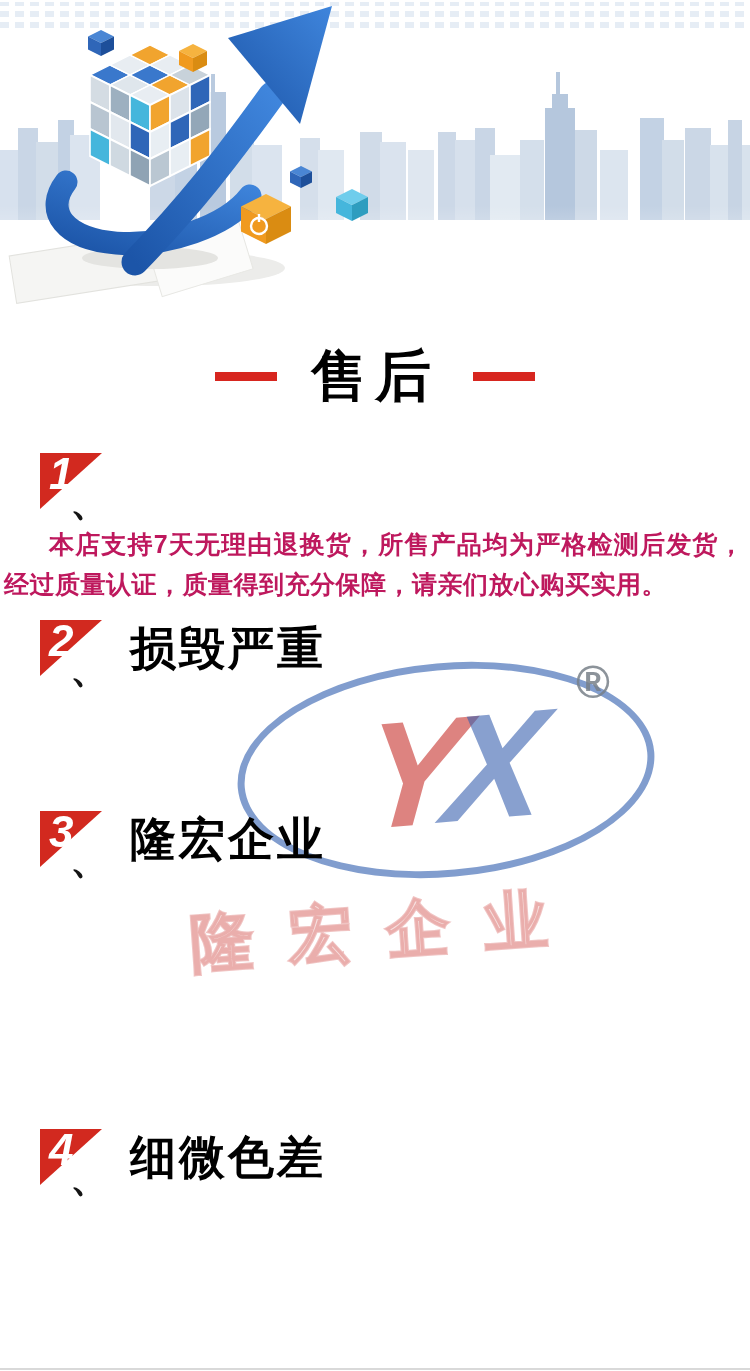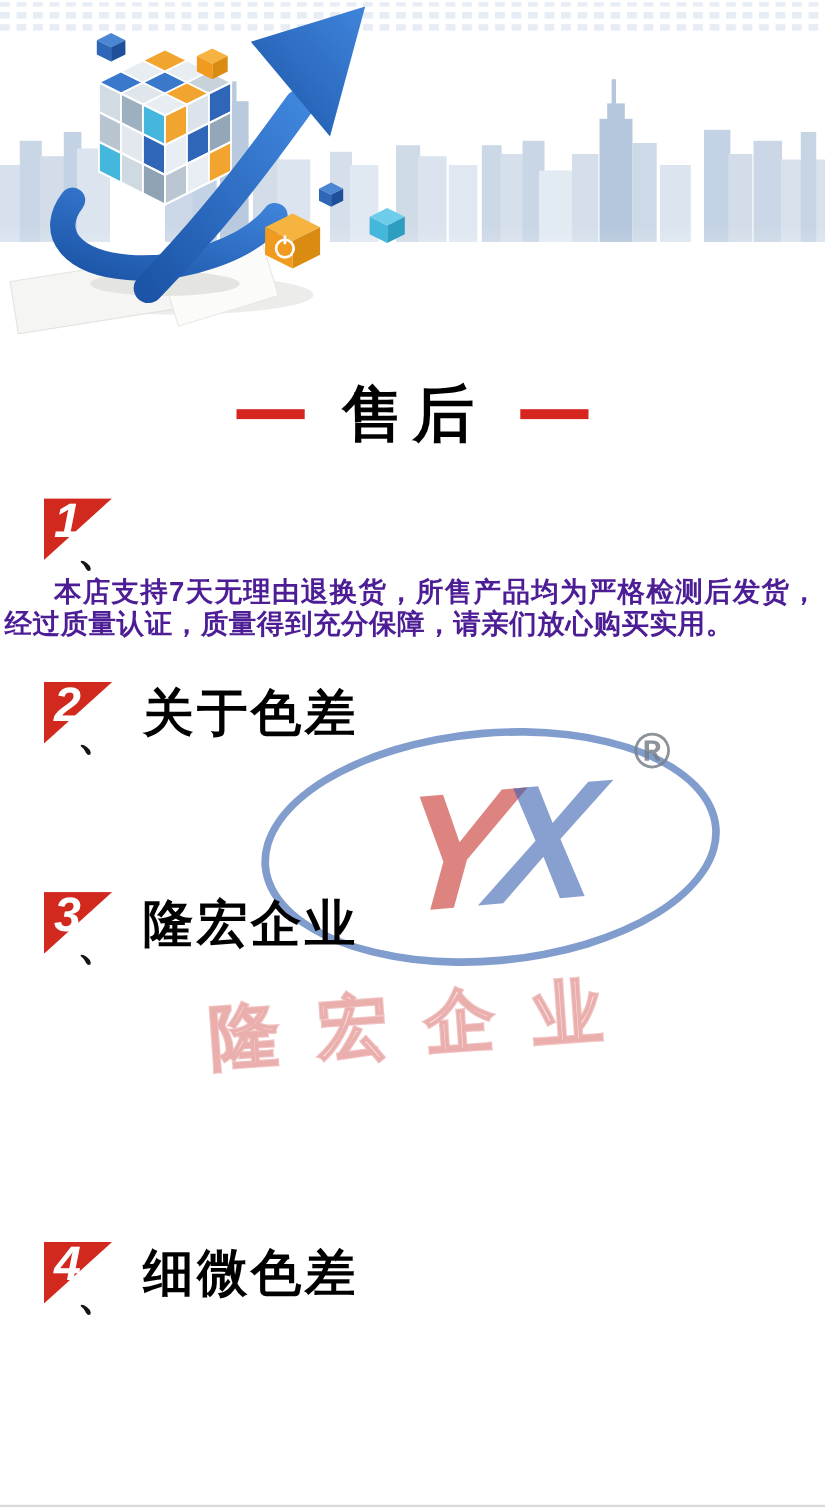--- a/index.html
+++ b/index.html
@@ -56,21 +56,21 @@
     font-style:italic;line-height:1.1;
   }
   .badge .comma{
     position:absolute;right:-8px;bottom:-12px;color:#141414;font-size:40px;font-weight:900;line-height:1;
   }
   .sec-title{
     margin:0 0 0 28px;font-size:46px;font-weight:900;letter-spacing:3px;color:#000;line-height:1.1;
   }
   .sec-body{
     margin:10px 0 0 0;padding:0 6px 0 4px;
-    font-size:25px;line-height:29px;font-weight:700;color:#4c1d95;
+    font-size:25px;line-height:40px;font-weight:700;color:#be185d;
     text-indent:1.8em;text-align:justify;letter-spacing:0.5px;
   }
   
   .bottom-line{position:absolute;left:0;top:1368px;width:750px;height:2px;background:#d9d9d9;z-index:2;}
 </style>
 </head>
 <body>
 
 <div class="banner">
 <svg width="750" height="310" viewBox="0 0 750 310" xmlns="http://www.w3.org/2000/svg">
@@ -236,21 +236,21 @@
   <p class="sec-body">本店支持7天无理由退换货，所售产品均为严格检测后发货，经过质量认证，质量得到充分保障，请亲们放心购买实用。</p>
 </div>
 
 <div class="section" style="top:615px">
   <div class="sec-head">
     <div class="badge">
       <div class="tri"></div>
       <span class="num">2</span>
       <span class="comma">、</span>
     </div>
-    <h2 class="sec-title">关于色差</h2>
+    <h2 class="sec-title">损毁严重</h2>
   </div>
 </div>
 
 <div class="section" style="top:806px">
   <div class="sec-head">
     <div class="badge">
       <div class="tri"></div>
       <span class="num">3</span>
       <span class="comma">、</span>
     </div>

